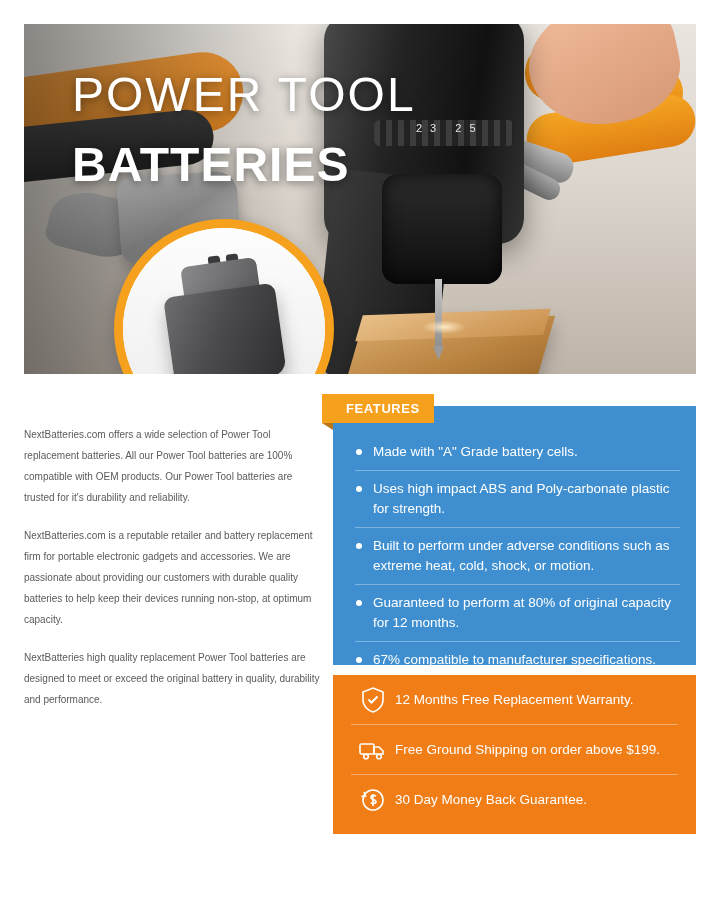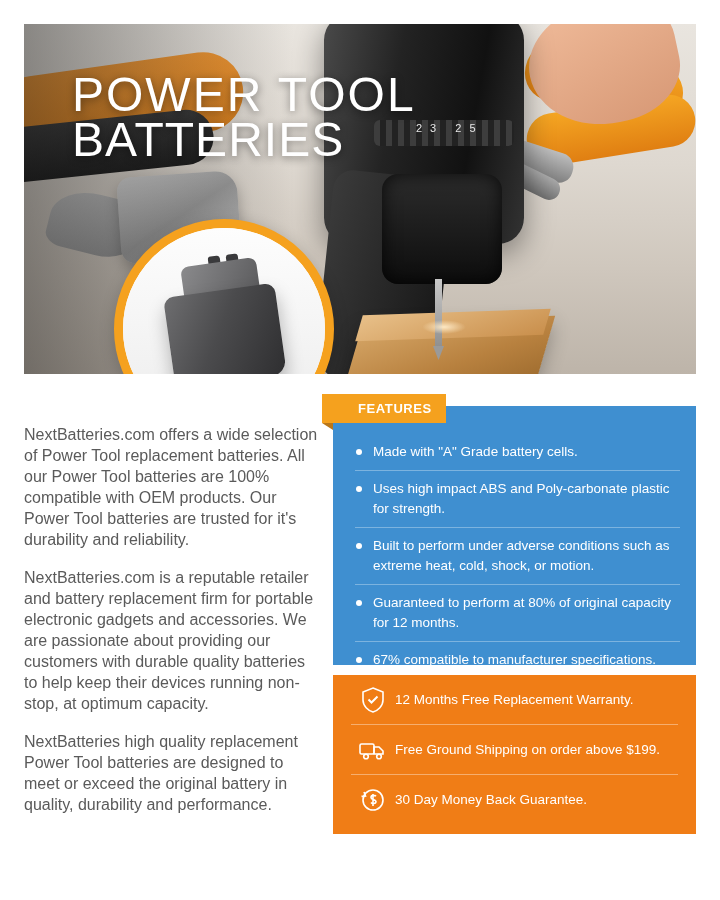--- a/index.html
+++ b/index.html
@@ -141,21 +141,21 @@
   }
   .hero-title {
     position: absolute; left: 48px; top: 48px;
     color: #fff;
     font-size: 48px;
     line-height: 45px;
     letter-spacing: 2px;
     font-weight: 400;
     text-shadow: 0 2px 8px rgba(0,0,0,.45);
   }
-  .hero-title .l2 { display: block; font-weight: 400; letter-spacing: 1px; }
+  .hero-title .l2 { display: block; font-weight: 700; letter-spacing: 1px; margin-top: 25px; }
 
   
   .batt-circle {
     position: absolute; left: 90px; top: 195px;
     width: 220px; height: 220px;
     border-radius: 50%;
     background: #fff;
     border: 9px solid #f5a11e;
     overflow: hidden;
     box-shadow: 0 4px 16px rgba(0,0,0,.2);
@@ -186,40 +186,40 @@
   .batt-term2 {
     position: absolute; left: 104px; top: 26px; width: 12px; height: 22px;
     background: #3a3a3c; border-radius: 3px; transform: rotate(-8deg);
   }
 
   
   .left-col {
     position: absolute; left: 24px; top: 424px; width: 298px;
   }
   .left-col p {
-    font-size: 16px;
+    font-size: 10px;
     line-height: 21px;
     color: #5a5a5a;
     margin-bottom: 17px;
   }
 
   
   .features {
     position: absolute; left: 333px; top: 406px;
     width: 363px; height: 259px;
     background: #3f8fd0;
   }
   .features-tab {
     position: absolute; left: -11px; top: -12px;
     background: #f5a11e;
     color: #ffffff;
     font-weight: 700;
     font-size: 13px;
     letter-spacing: .6px;
-    padding: 7px 14px 7px 36px;
+    padding: 7px 14px 7px 24px;
   }
   .features-tab:after {
     content: "";
     position: absolute; left: 0; bottom: -7px;
     border-left: 11px solid transparent;
     border-top: 7px solid #b9771a;
   }
   .features ul {
     list-style: none;
     margin: 36px 16px 0 22px;

